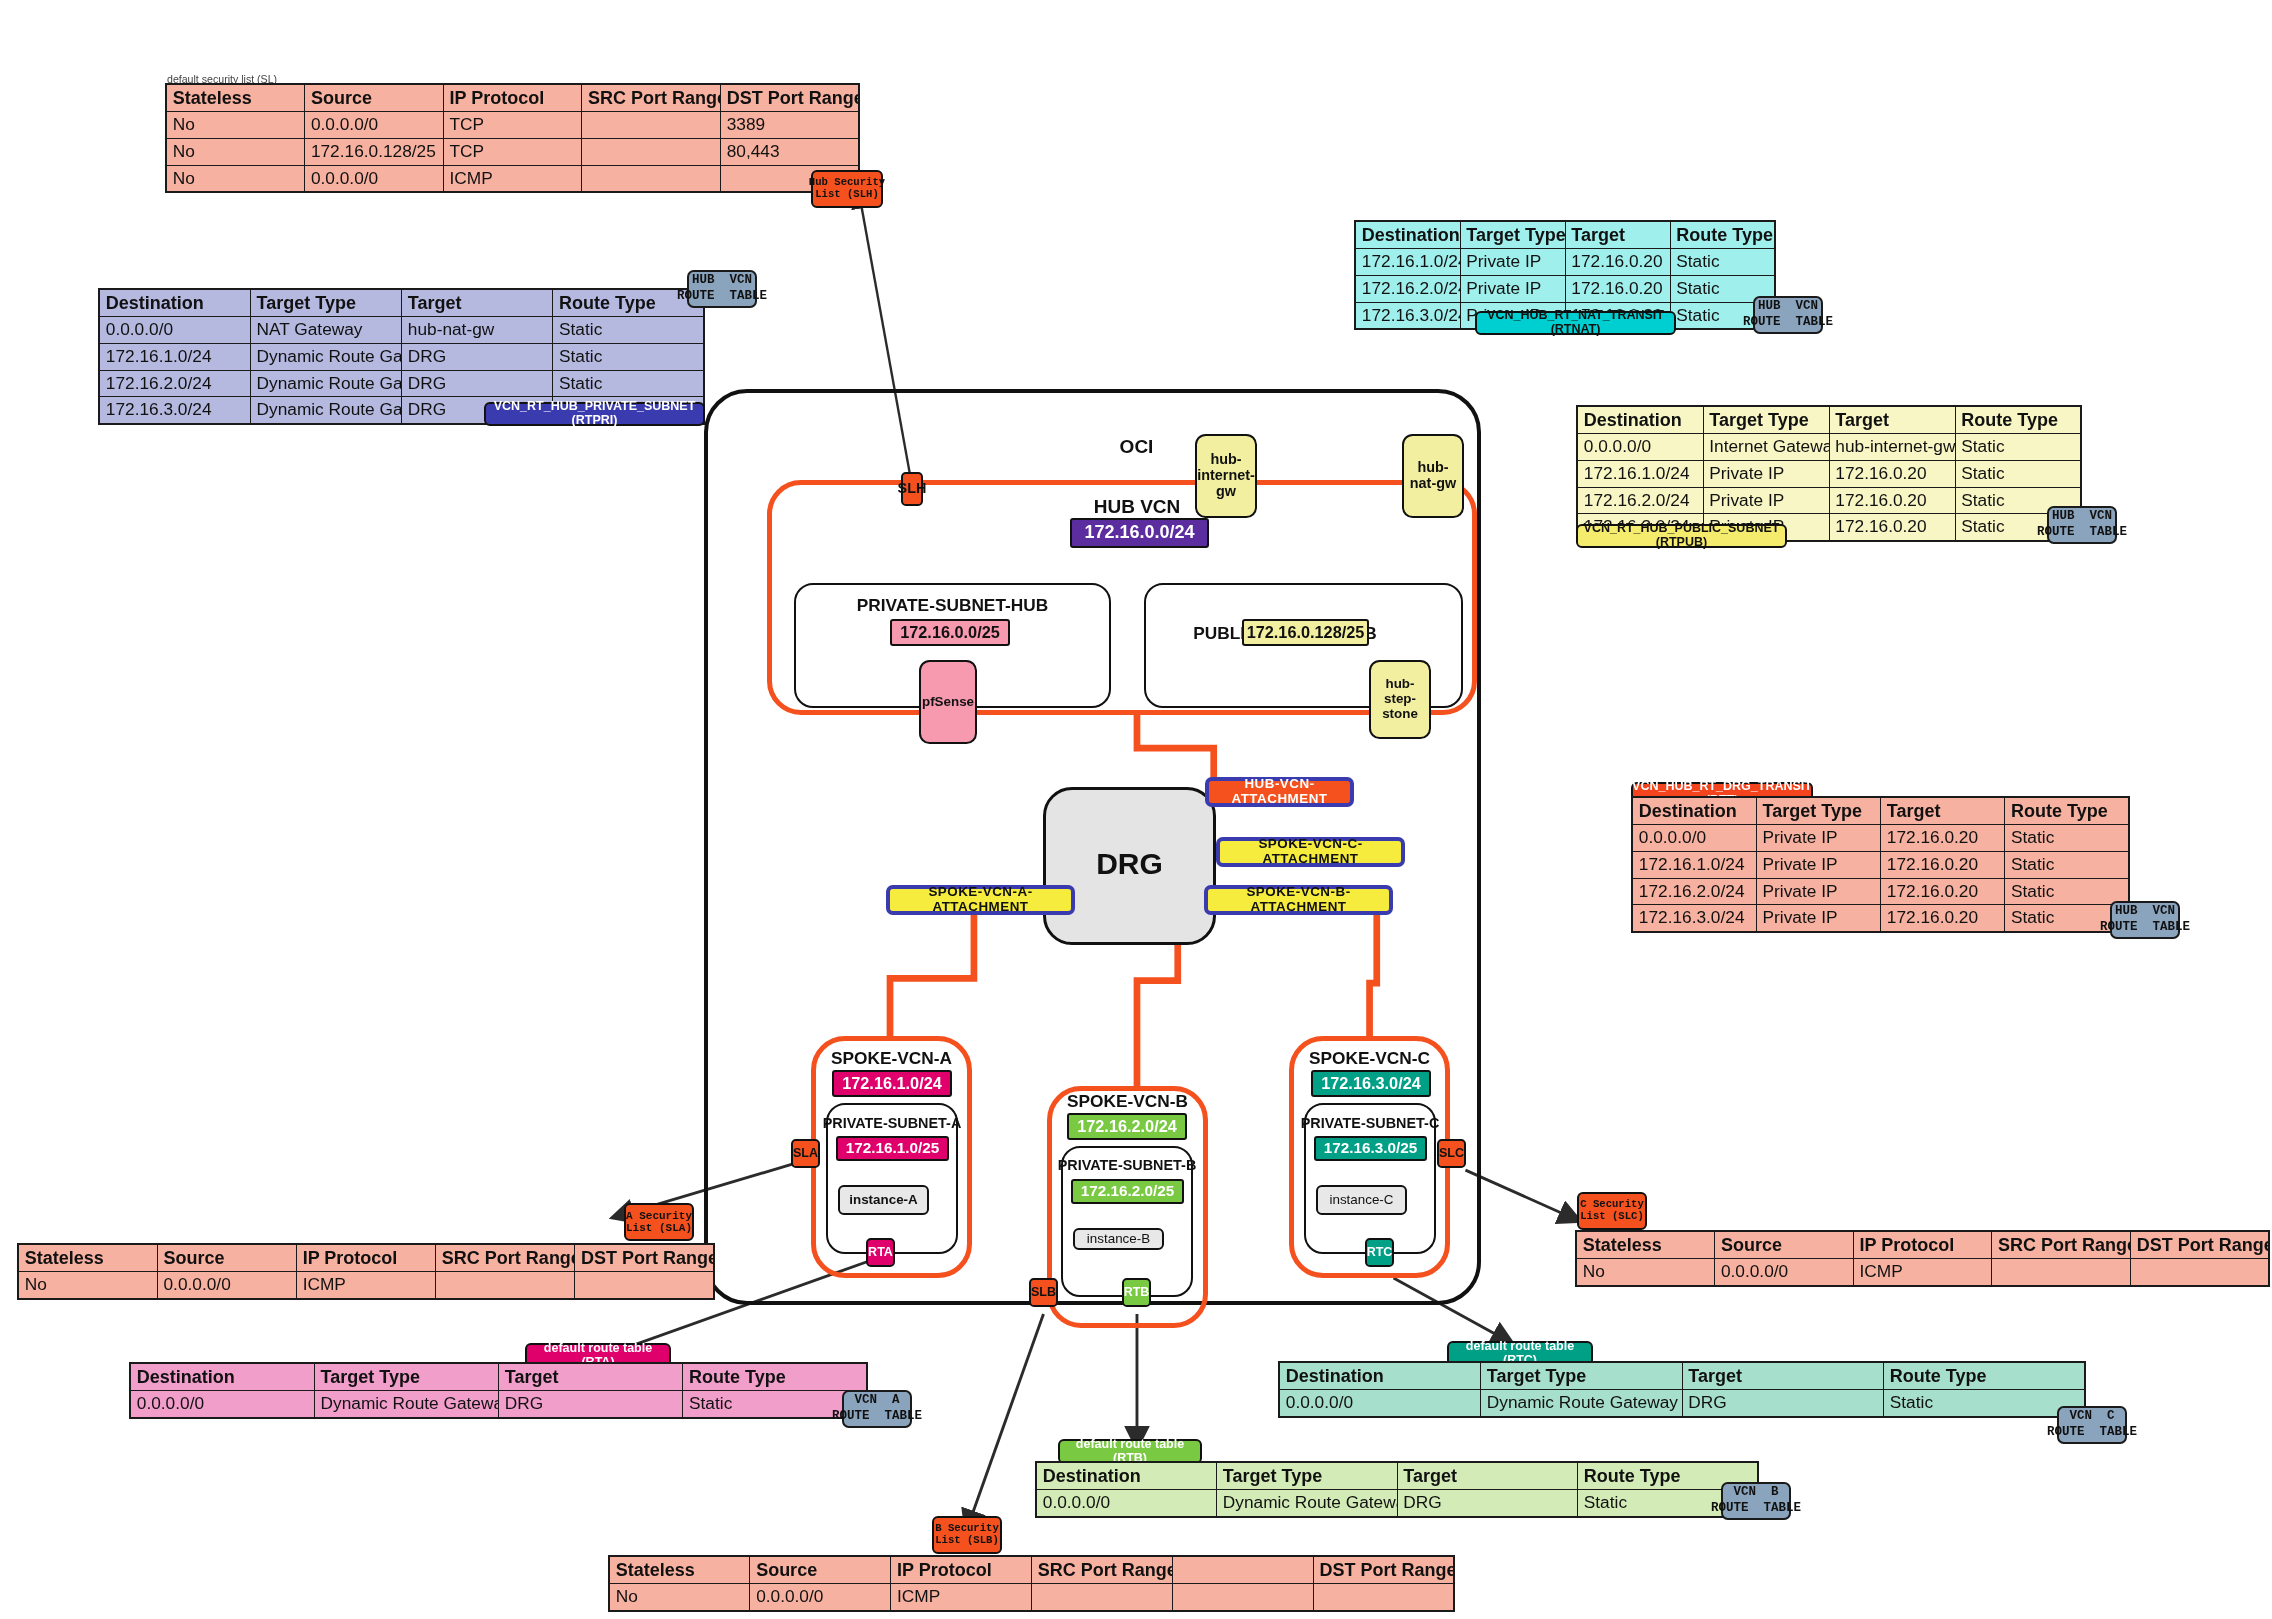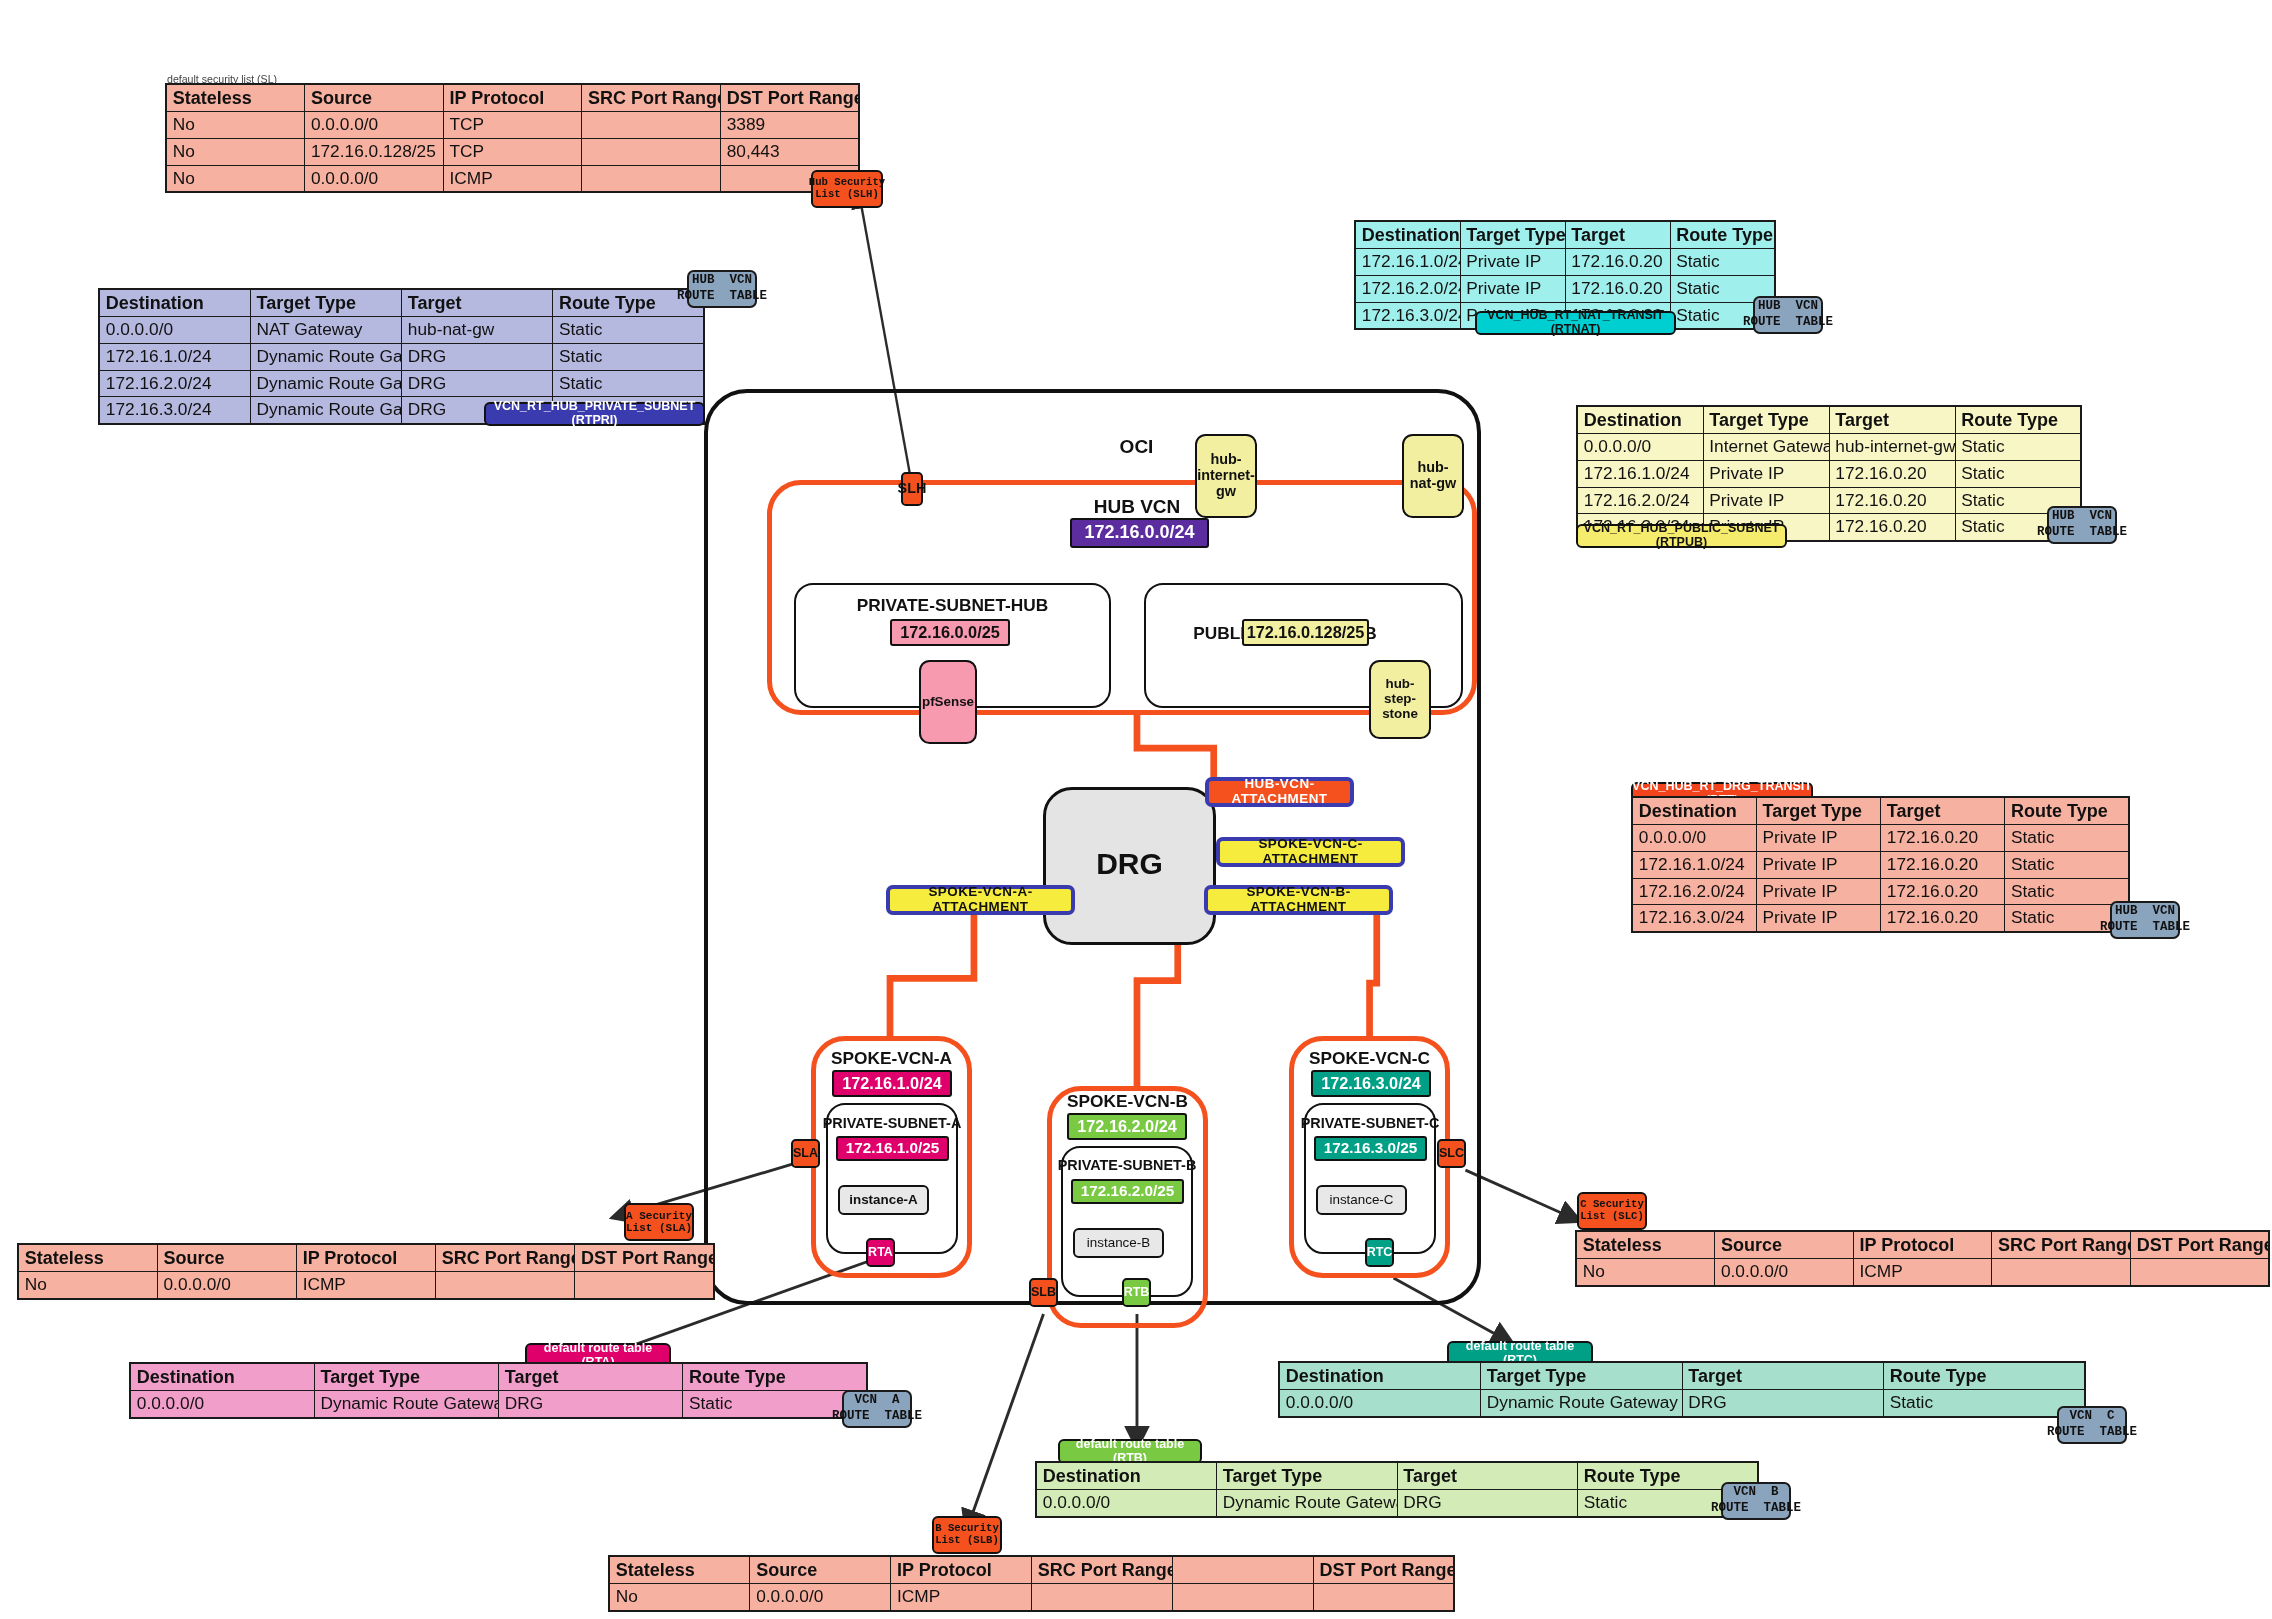--- a/index.html
+++ b/index.html
@@ -119,21 +119,21 @@
               font-size:13.4px;font-weight:bold;border:2.4px solid #111;border-radius:5.8px;">instance-A</div>
   <div class="pill" style="left:791px;top:1139px;width:29px;height:29px;background:#f4511e;color:#111;font-size:12.5px;border-radius:4.8px;">SLA</div>
   <div class="pill" style="left:866px;top:1238px;width:29px;height:29px;background:#e0006c;color:#fff;font-size:12.5px;border-radius:4.8px;">RTA</div>
 
   <div class="rbox vcn-red" style="left:1047px;top:1086px;width:161px;height:242px;"></div>
   <div class="lbl" style="left:1047px;top:1091px;width:161px;font-size:17.3px;">SPOKE-VCN-B</div>
   <div class="pill" style="left:1067px;top:1113px;width:120px;height:27px;background:#7ac943;color:#fff;font-size:16.3px;">172.16.2.0/24</div>
   <div class="rbox subnet" style="left:1061px;top:1146px;width:132px;height:151px;"></div>
   <div class="lbl" style="left:1055px;top:1157px;width:144px;font-size:14.4px;">PRIVATE-SUBNET-B</div>
   <div class="pill" style="left:1071px;top:1179px;width:113px;height:25px;background:#7ac943;color:#fff;font-size:15.3px;">172.16.2.0/25</div>
-  <div class="pill" style="left:1073px;top:1228px;width:91px;height:30px;background:#e8e8e8;color:#111;
+  <div class="pill" style="left:1073px;top:1228px;width:91px;height:22px;background:#e8e8e8;color:#111;
               font-size:13.4px;font-weight:normal;border:2.4px solid #111;border-radius:5.8px;">instance-B</div>
   <div class="pill" style="left:1029px;top:1278px;width:29px;height:29px;background:#f4511e;color:#111;font-size:12.5px;border-radius:4.8px;">SLB</div>
   <div class="pill" style="left:1122px;top:1278px;width:29px;height:29px;background:#7ac943;color:#fff;font-size:12.5px;border-radius:4.8px;">RTB</div>
 
   <div class="rbox vcn-red" style="left:1289px;top:1036px;width:161px;height:242px;"></div>
   <div class="lbl" style="left:1289px;top:1048px;width:161px;font-size:17.3px;">SPOKE-VCN-C</div>
   <div class="pill" style="left:1311px;top:1070px;width:120px;height:27px;background:#00a086;color:#fff;font-size:16.3px;">172.16.3.0/24</div>
   <div class="rbox subnet" style="left:1304px;top:1103px;width:132px;height:151px;"></div>
   <div class="lbl" style="left:1298px;top:1115px;width:144px;font-size:14.4px;">PRIVATE-SUBNET-C</div>
   <div class="pill" style="left:1314px;top:1136px;width:113px;height:25px;background:#00a086;color:#fff;font-size:15.3px;">172.16.3.0/25</div>

